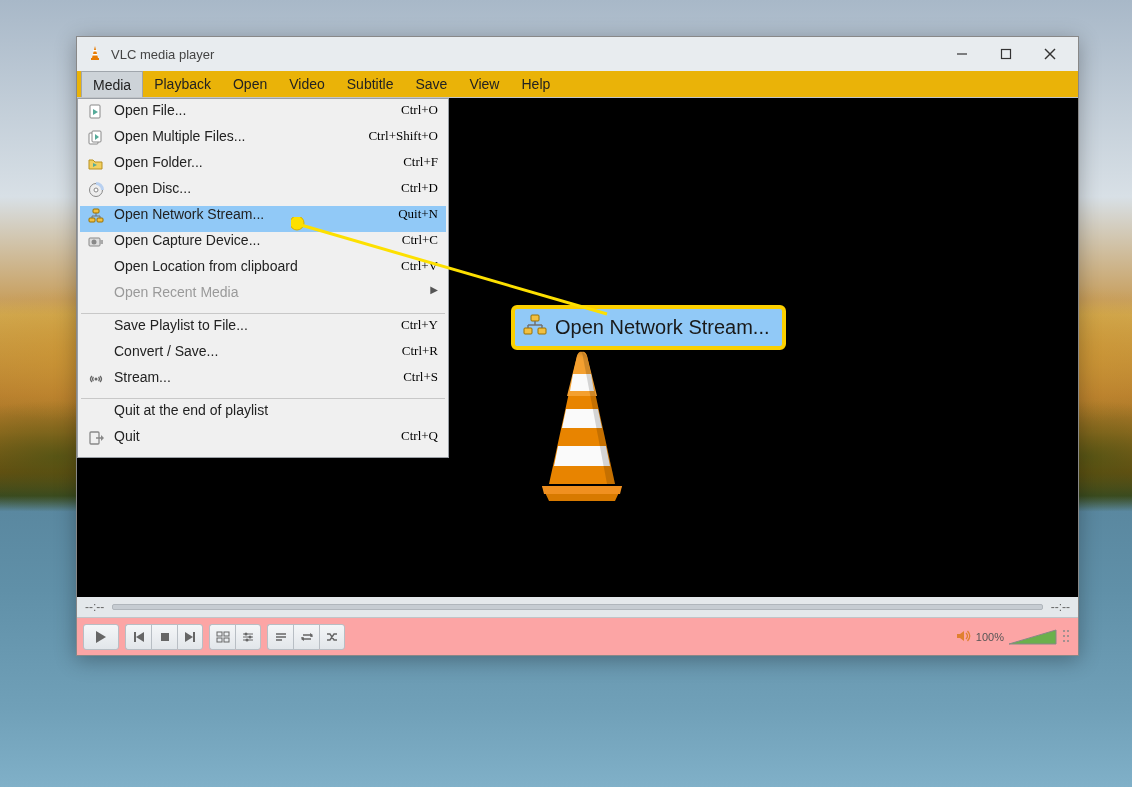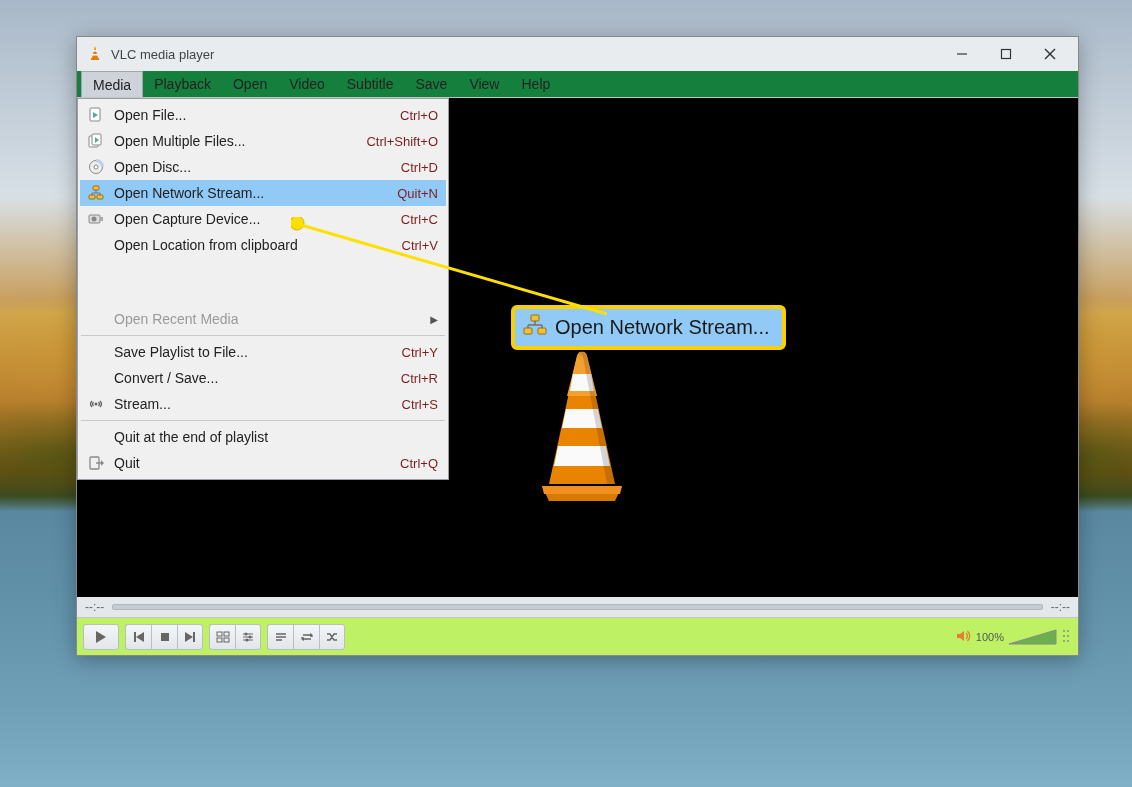--- a/index.html
+++ b/index.html
@@ -47,21 +47,21 @@
   .win-controls { display:flex; gap:0; }
   .win-btn {
     width: 44px; height: 30px;
     display:flex; align-items:center; justify-content:center;
     color:#333;
   }
 
   .menubar {
     height: 27px;
     display: flex; align-items: stretch;
-    background: #15803d;
+    background: #eab308;
     border-bottom: 1px solid #c0c4c8;
     padding-left: 4px;
     font-size: 14px;
   }
   .menubar-item {
     padding: 4px 11px;
     display:flex; align-items:center;
     user-select:none;
   }
   .menubar-item.active {
@@ -84,33 +84,33 @@
     left: 0px; top: 0px;
     width: 372px;
     background: #f0f0f0;
     border: 1px solid #9a9fa5;
     box-shadow: 2px 4px 10px rgba(0,0,0,.25);
     padding: 3px 2px;
     font-size: 14px;
     color: #222;
   }
   .menu-row {
-    display:flex; align-items:center;
+    display:flex; 
     height: 26px;
     padding: 0 8px 0 6px;
   }
   .menu-row.highlight { background: #91c9f7; }
-  .menu-row.disabled { color: #9a9a9a; margin-top: 48px; }
+  .menu-row.disabled { color: #9a9a9a; }
   .menu-icon {
     width: 20px; height: 20px;
     margin-right: 8px;
     display:flex; align-items:center; justify-content:center;
   }
   .menu-label { flex: 1; }
-  .menu-shortcut { color: #7f1d1d; font-size: 13px; }
+  .menu-shortcut { color: #000000; font-size: 13px; font-family: Liberation Serif, serif; }
   .menu-sep {
     height: 1px; background: #c8c8c8;
     margin: 3px 1px;
   }
   .submenu-arrow { color:#555; margin-left:6px; font-size:10px; }
 
   
   .vlc-cone {
     position:absolute;
     left: 440px; top: 248px;
@@ -152,21 +152,21 @@
   }
   .timebar .track {
     flex:1; height:6px;
     background: #c6ccd2;
     border: 1px solid #b0b6bc;
     border-radius: 2px;
   }
 
   .controls {
     height: 38px;
-    background: #bef264;
+    background: #fca5a5;
     border-top: 1px solid #c0c4c8;
     display:flex; align-items:center;
     padding: 0 6px;
     gap: 6px;
   }
   .ctrl-btn {
     height: 26px; min-width: 26px;
     border: 1px solid #b8bec4;
     background: linear-gradient(#f4f6f8,#e2e6ea);
     border-radius: 3px;
@@ -256,20 +256,30 @@
               <rect x="4" y="1" width="9" height="11" rx="1" fill="#fff" stroke="#888"></rect>
               <polygon points="7,4 11,7 7,10" fill="#5a9"></polygon>
             </svg>
           </span>
           <span class="menu-label">Open Multiple Files...</span>
           <span class="menu-shortcut">Ctrl+Shift+O</span>
         </div>
         <div class="menu-row">
           <span class="menu-icon">
             <svg width="16" height="16">
+              <path d="M1 4 h4 l2 2 h7 v7 h-13 z" fill="#f2d060" stroke="#b89020"></path>
+              <polygon points="5,7 9,9 5,11" fill="#5a9"></polygon>
+            </svg>
+          </span>
+          <span class="menu-label">Open Folder...</span>
+          <span class="menu-shortcut">Ctrl+F</span>
+        </div>
+        <div class="menu-row">
+          <span class="menu-icon">
+            <svg width="16" height="16">
               <circle cx="8" cy="8" r="6.5" fill="#eee" stroke="#888"></circle>
               <circle cx="8" cy="8" r="2" fill="#fff" stroke="#888"></circle>
               <path d="M8 1.5 A6.5 6.5 0 0 1 14.5 8" fill="none" stroke="#b8d0f0" stroke-width="3"></path>
             </svg>
           </span>
           <span class="menu-label">Open Disc...</span>
           <span class="menu-shortcut">Ctrl+D</span>
         </div>
         <div class="menu-row highlight">
           <span class="menu-icon">

